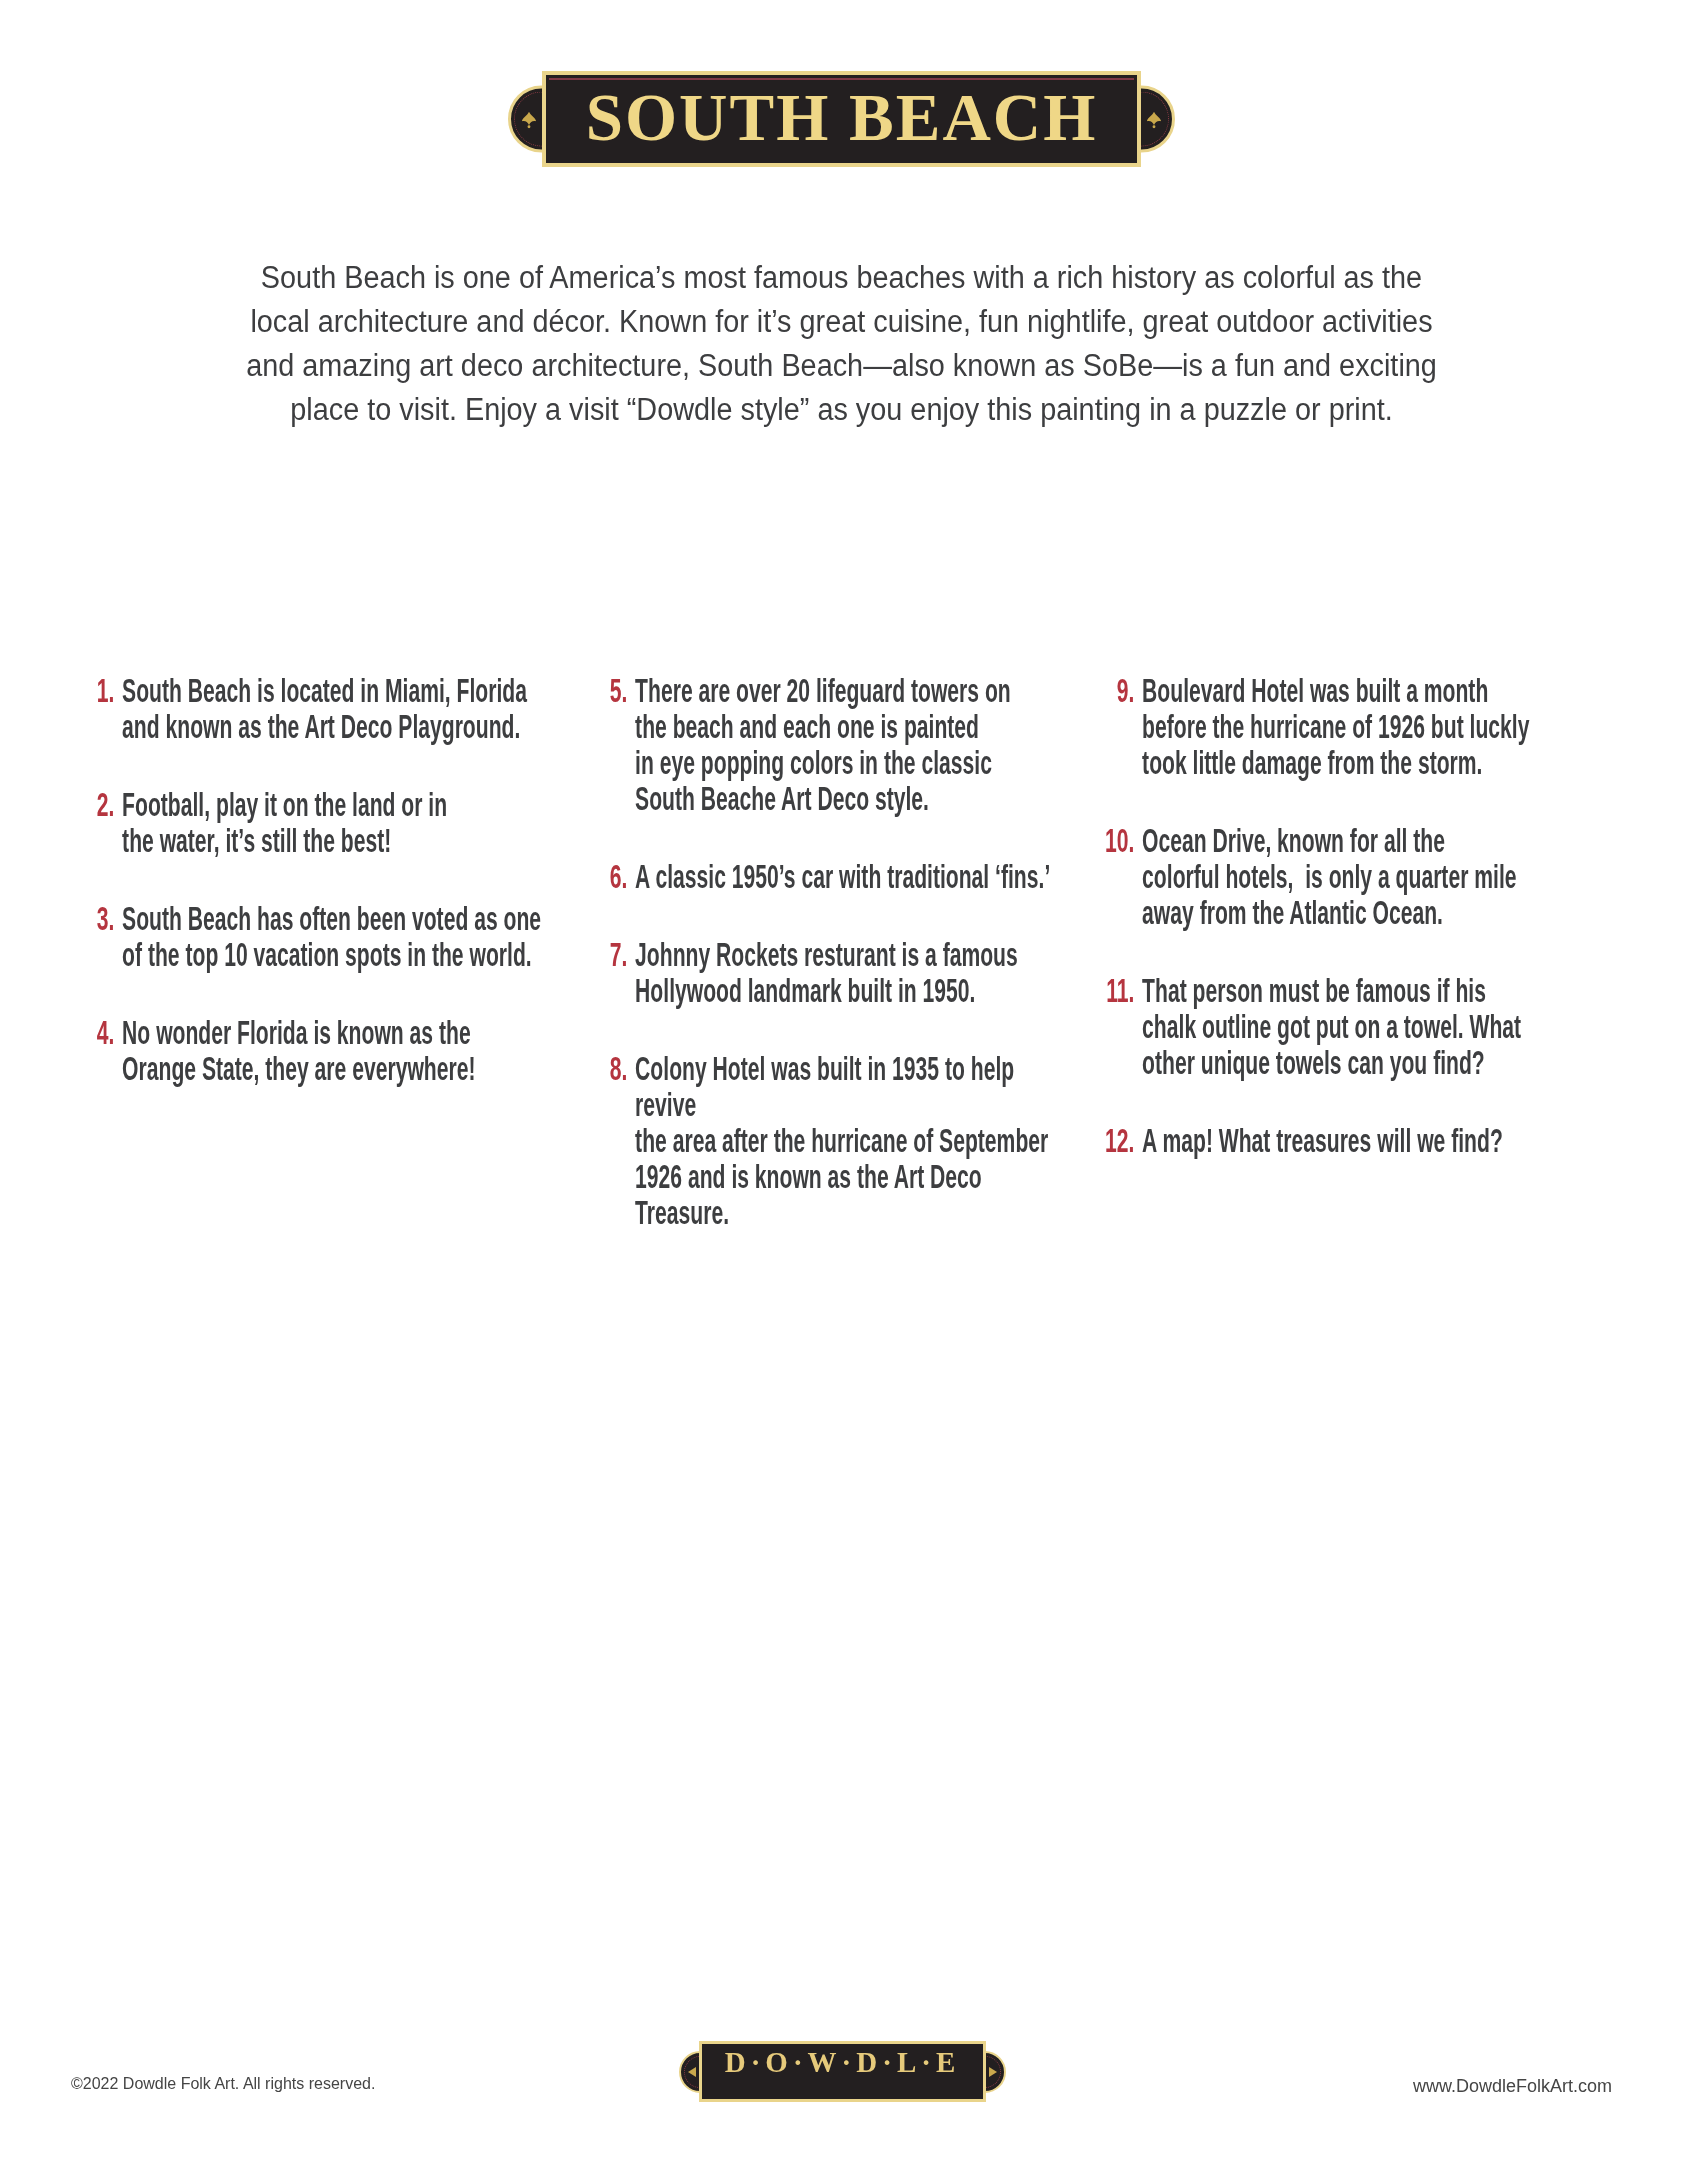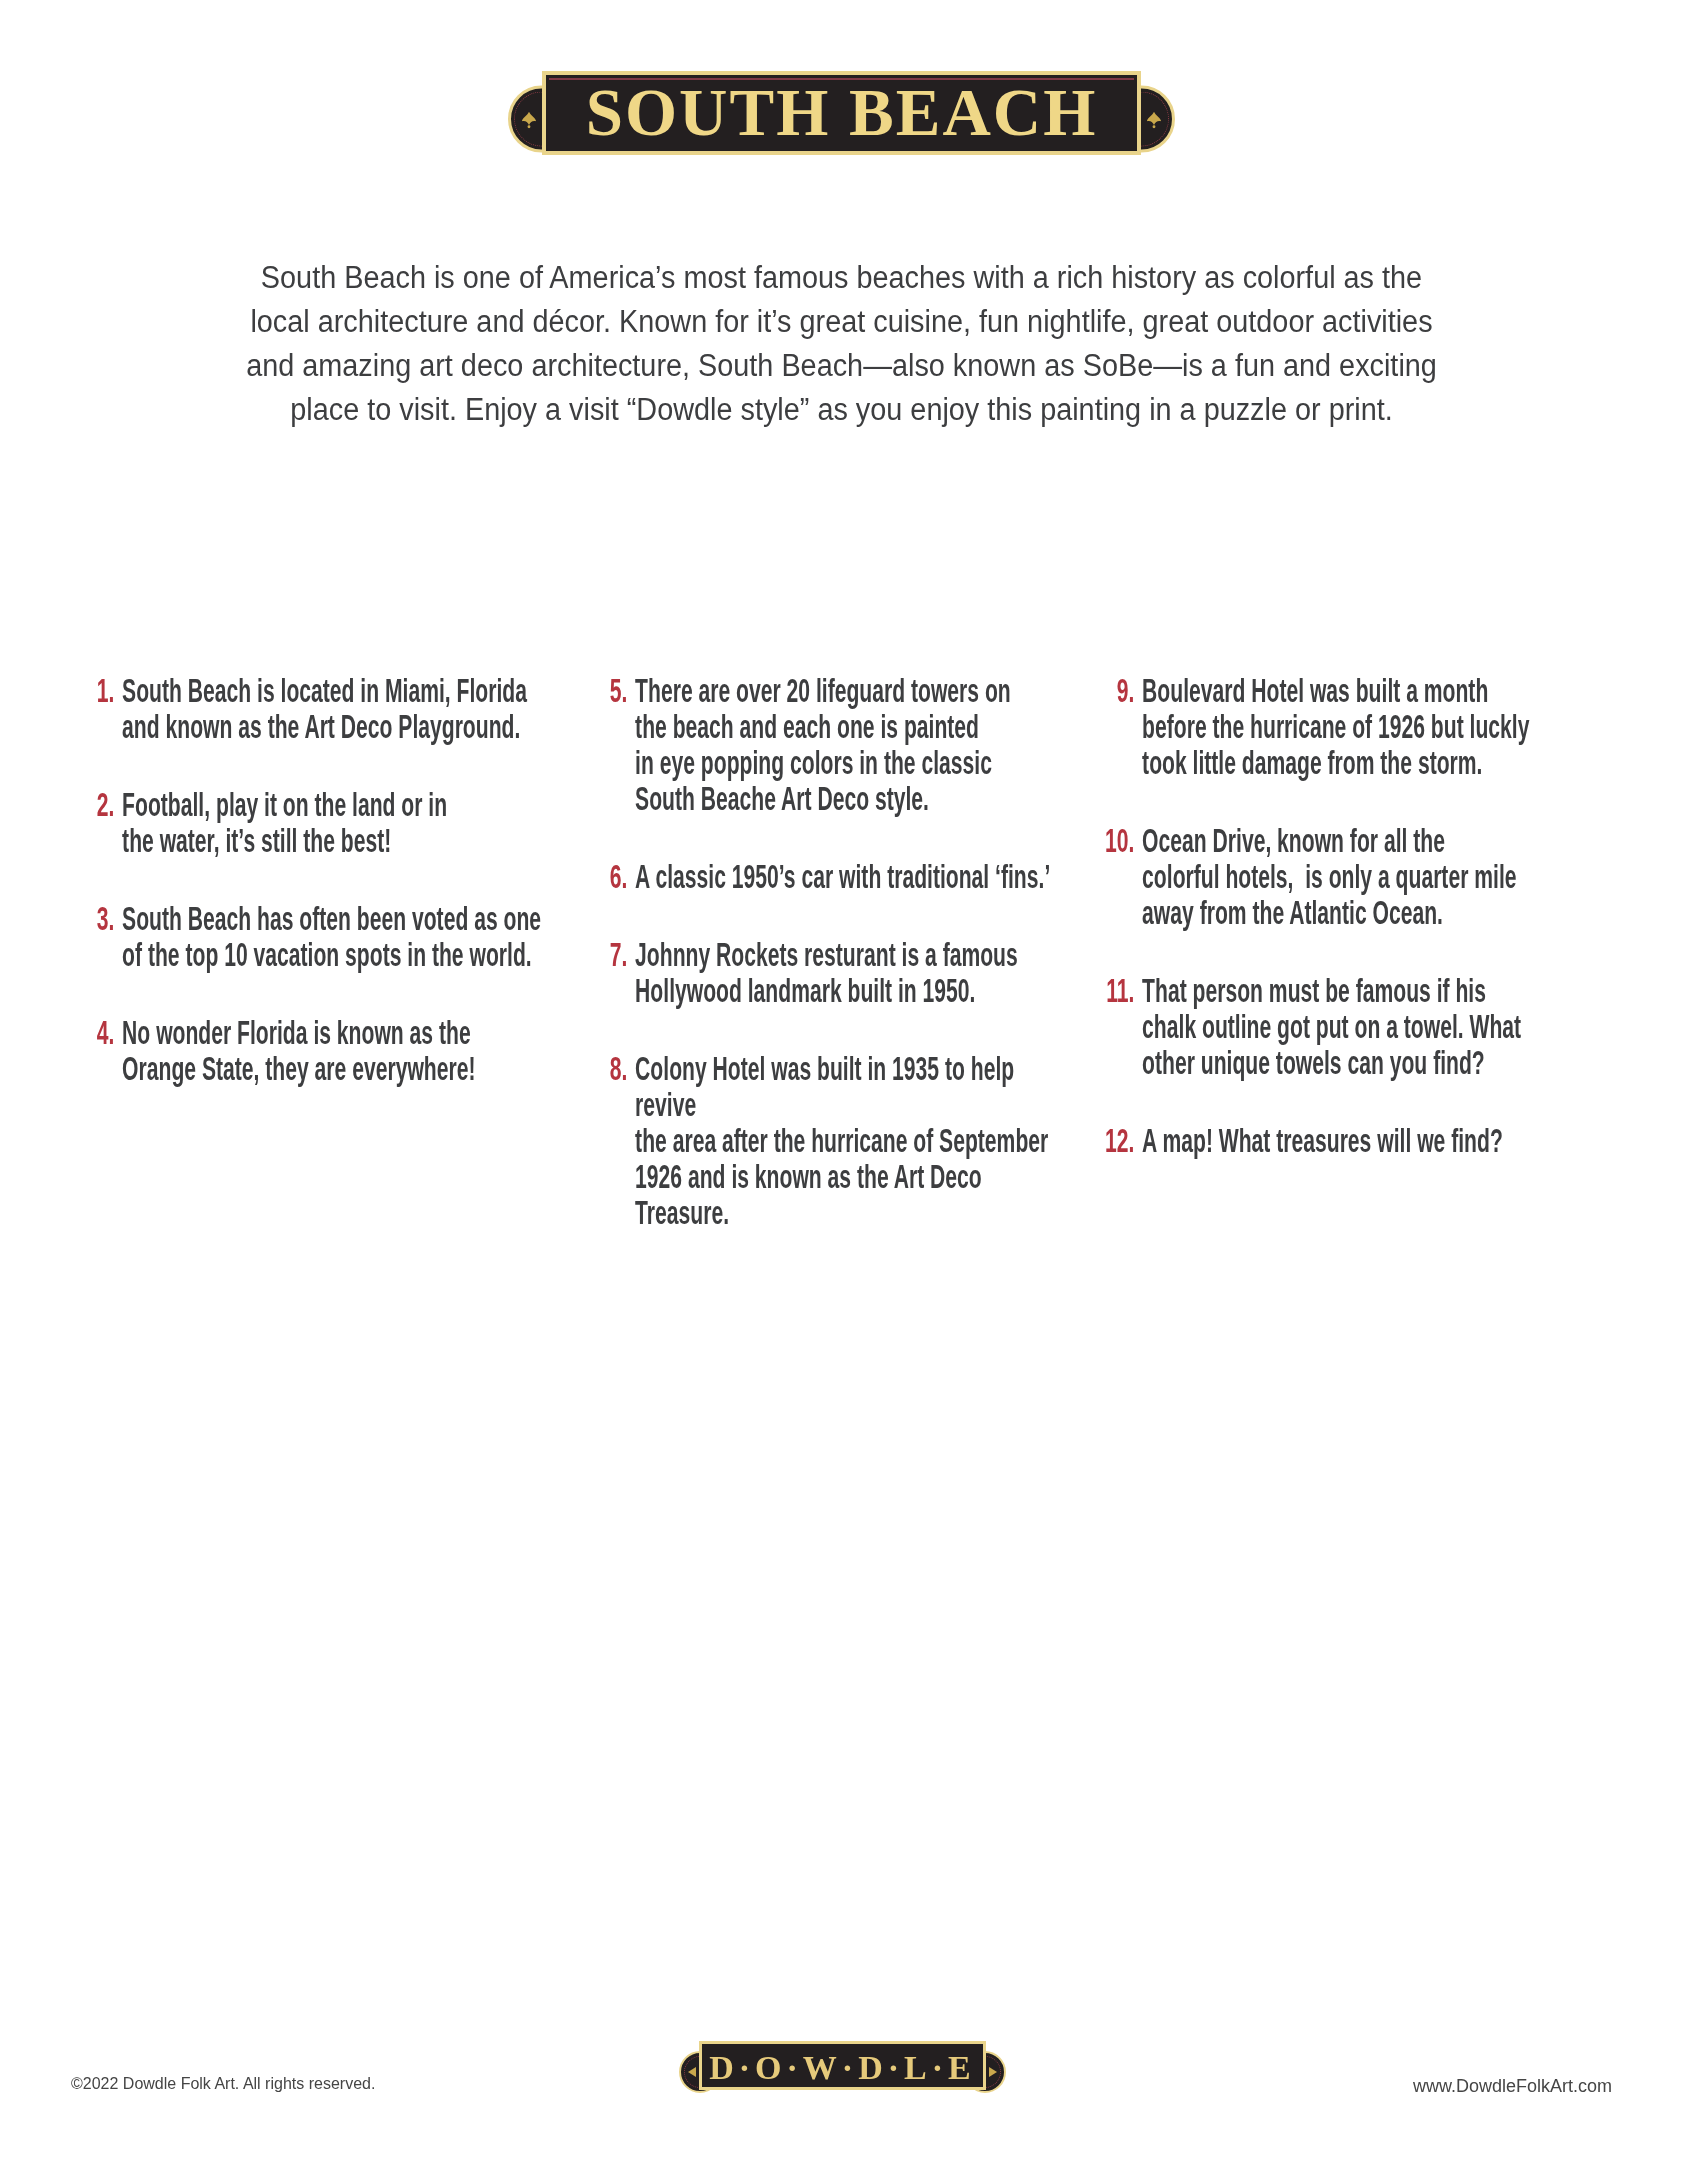--- a/index.html
+++ b/index.html
@@ -8,26 +8,26 @@
     width:1683px;height:2178px;
     background:#ffffff;
     font-family:"Liberation Sans",sans-serif;
     overflow:hidden;
     margin:0 auto;
   }
 
   
   .badge{position:absolute;}
   .badge .bar{
-    position:absolute;top:0;bottom:12px;
+    position:absolute;top:0;bottom:0;
     background:#231f20;
     border:4px solid #e9d48b;
     box-sizing:border-box;
     z-index:2;
-    display:flex;align-items:flex-end;justify-content:center;
+    display:flex;align-items:flex-start;justify-content:center;
   }
   .badge .inner-line{
     position:absolute;left:3px;right:3px;top:3px;height:0;
     border-top:2px solid #7e3845;
   }
   .badge .ear{
     position:absolute;top:50%;transform:translateY(-50%);
     background:#231f20;border:3px solid #e9d48b;border-radius:50%;
     z-index:1;box-sizing:border-box;
   }
@@ -52,21 +52,21 @@
 
   .badge-bottom{left:679px;top:2041px;width:327px;height:61px;}
   .badge-bottom .bar{left:20px;right:20px;border-width:3px;}
   .badge-bottom .ear{width:42px;height:42px;border-width:2px;}
   .badge-bottom .ear-left{left:0;}
   .badge-bottom .ear-right{right:0;}
   .badge-bottom .ear-left svg{left:4px;}
   .badge-bottom .ear-right svg{right:4px;}
   .logo-title{
     font-family:"Liberation Serif",serif;font-weight:bold;
-    font-size:34px;letter-spacing:5px;color:#e6ca7b;
+    font-size:29px;letter-spacing:5px;color:#e6ca7b;
     padding-top:2px;white-space:nowrap;
   }
 
   
   .intro{
     position:absolute;left:0;right:0;top:256px;
     text-align:center;
     font-size:31px;line-height:44px;
     color:#3d3e40;
     white-space:pre-wrap;

